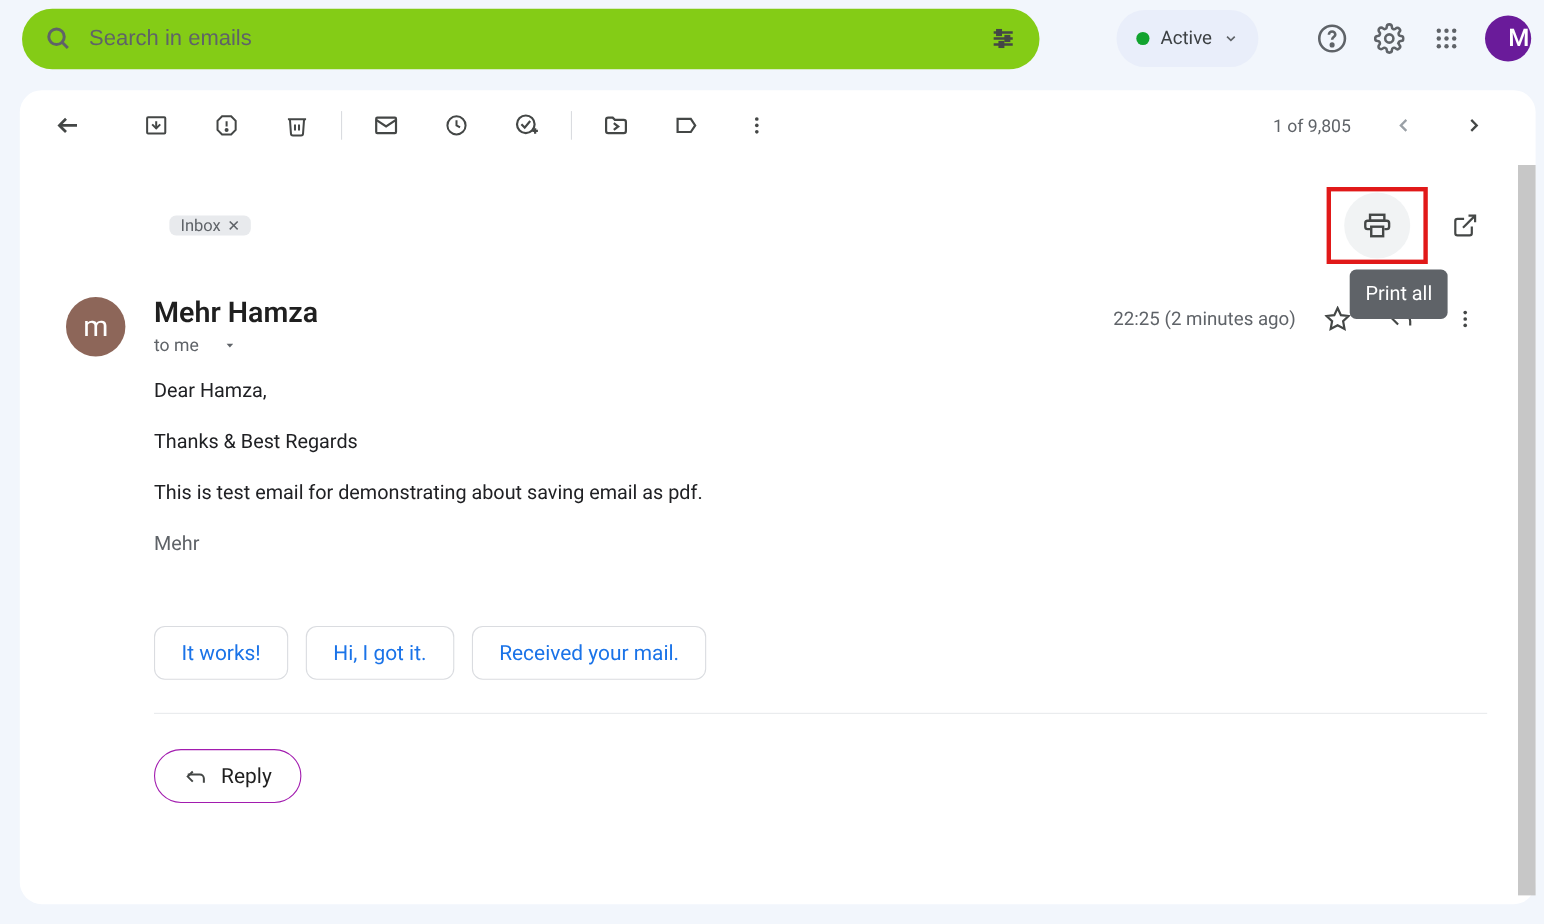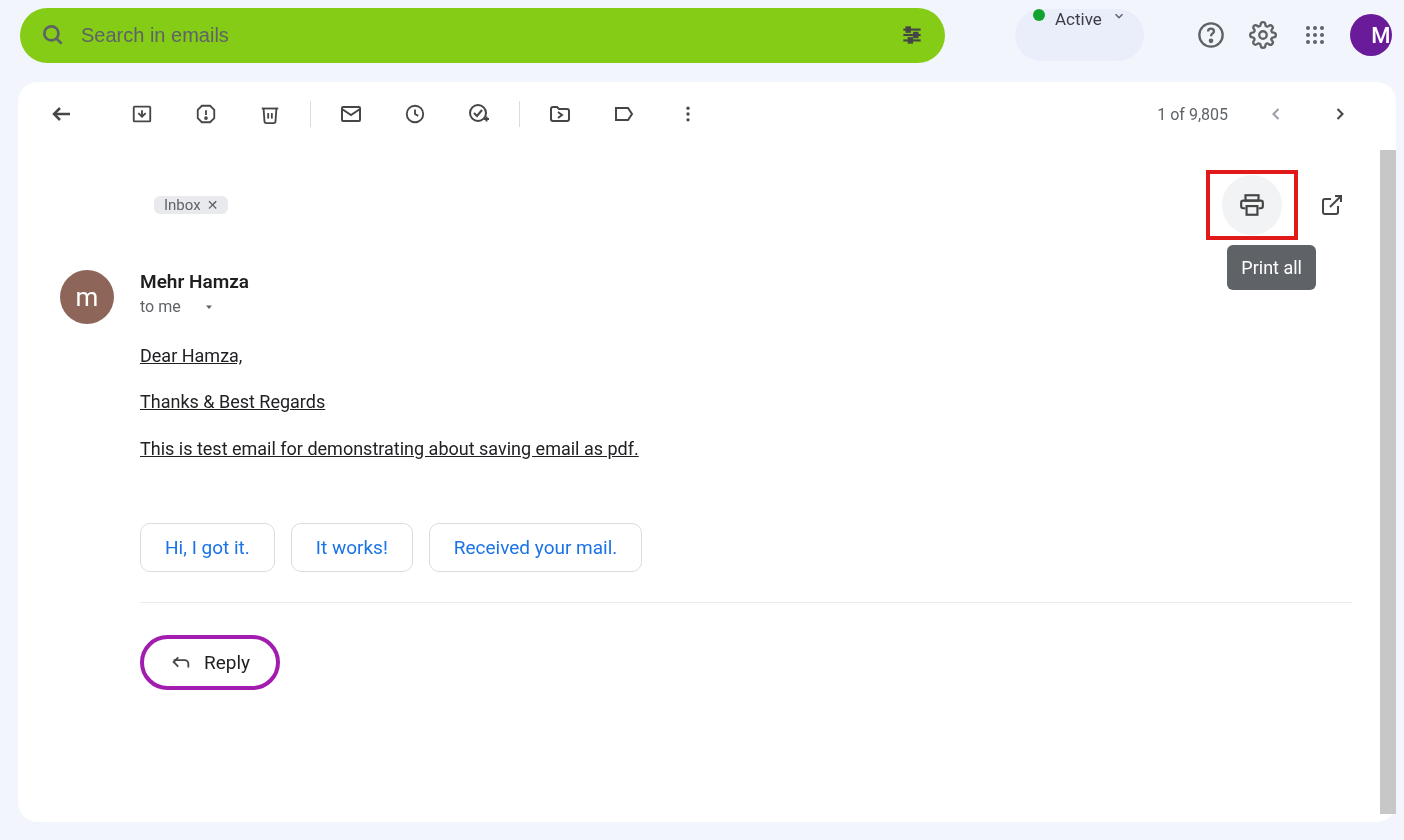--- a/index.html
+++ b/index.html
@@ -36,20 +36,21 @@
     outline: none;
     color: #5f6368;
   }
   .search-input::placeholder { color: #5f6368; }
   .status-pill {
     background: #e9eefa;
     border-radius: 28px;
     height: 52px;
     padding: 0 18px;
     display: flex;
+    align-items: center;
     gap: 10px;
     margin-left: 52px;
   }
   .status-dot {
     width: 12px; height: 12px; background: #12a32e; border-radius: 50%;
   }
   .status-text { font-size: 17px; color: #3c4043; }
   .icon-btn {
     width: 42px; height: 42px; display: flex; align-items: center; justify-content: center;
     border-radius: 50%; cursor: pointer; color: #5f6368;
@@ -110,41 +111,41 @@
   }
   .sender-row {
     display:flex; padding: 30px 44px 0 42px; align-items:flex-start;
   }
   .avatar-sender {
     width:54px; height:54px; border-radius:50%; background:#8d6659; color:#fff;
     display:flex; align-items:center; justify-content:center; font-size:26px;
     margin-right:26px; flex-shrink:0;
   }
   .sender-info { flex:1; }
-  .sender-name { font-size:19px; font-weight:600; color:#1f1f1f; }
+  .sender-name { font-size:26px; font-weight:600; color:#1f1f1f; }
   .sender-to { font-size:16px; color:#5f6368; display:flex; align-items:center; gap:22px; margin-top:4px;}
   .meta-right { display:flex; align-items:center; gap:18px; color:#5f6368; font-size:17px;}
   .email-body {
-    padding: 20px 28px 0 122px; font-size:18px; color:#202124; line-height:1.35;text-decoration:underline;
+    padding: 20px 28px 0 122px; font-size:18px; color:#202124; line-height:1.35;
   }
   .email-body p { margin-bottom: 22px; }
   .email-body .sig { color:#5f6368; }
   .smart-replies { padding: 40px 44px 0 122px; display:flex; gap:16px; }
   .smart-reply {
     border:1px solid #dadce0; border-radius:10px; padding:12px 24px;
     color:#1a73e8; font-size:19px; cursor:pointer; background:#fff;
   }
   .divider {
     height:1px; background:#e8eaed; margin: 30px 44px 0 122px;
   }
   .reply-row {
     padding: 32px 44px 0 122px; display:flex; gap:18px;
   }
   .pill-btn {
-    border:4px solid #a21caf; border-radius:28px; padding:12px 26px;
+    border:1px solid #a21caf; border-radius:28px; padding:12px 26px;
     font-size:19px; color:#1f1f1f; display:flex; align-items:center; gap:12px;
     cursor:pointer; background:#fff;
   }
   .scrollbar {
     position:absolute; right:0; top:68px; bottom:8px; width:16px;
     background:#c7c7c7; border-radius:0;
   }
   svg { display:block; }
 </style>
 </head>
@@ -337,31 +338,53 @@
       <div class="sender-name">Mehr Hamza</div>
       <div class="sender-to">
         <span>to me</span>
         <span>
           <svg width="12" height="12" viewBox="0 0 24 24" fill="#5f6368">
               <polygon points="6 9 18 9 12 16"></polygon>
             </svg>
         </span>
       </div>
     </div>
+    <div class="meta-right">
+      <span>22:25 (2 minutes ago)</span>
+      <span class="tool-icon" style="margin:0;">
+        <svg width="24" height="24" viewBox="0 0 24 24" fill="none" stroke="#444746" stroke-width="2">
+            <polygon points="12 2 15 8.5 22 9.3 17 14 18.3 21 12 17.7 5.7 21 7 14 2 9.3 9 8.5"></polygon>
+          </svg>
+      </span>
+      <span class="tool-icon" style="margin:0;">
+        <svg width="24" height="24" viewBox="0 0 24 24" fill="none" stroke="#444746" stroke-width="2">
+            <polyline points="9 17 4 12 9 7"></polyline>
+            <path d="M20 18v-4a4 4 0 0 0-4-4H4"></path>
+          </svg>
+      </span>
+      <span class="tool-icon" style="margin:0;">
+        <svg width="20" height="20" viewBox="0 0 24 24" fill="#444746">
+            <circle cx="12" cy="5" r="2"></circle>
+            <circle cx="12" cy="12" r="2"></circle>
+            <circle cx="12" cy="19" r="2"></circle>
+          </svg>
+      </span>
+    </div>
   </div>
 
   <div class="email-body">
     <p>Dear Hamza,</p>
     <p>Thanks &amp; Best Regards</p>
     <p>This is test email for demonstrating about saving email as pdf.</p>
+    <p class="sig">Mehr</p>
   </div>
 
   <div class="smart-replies">
+    <div class="smart-reply">It works!</div>
     <div class="smart-reply">Hi, I got it.</div>
-    <div class="smart-reply">It works!</div>
     <div class="smart-reply">Received your mail.</div>
   </div>
 
   <div class="divider"></div>
 
   <div class="reply-row">
     <div class="pill-btn">
       <span>
         <svg width="22" height="22" viewBox="0 0 24 24" fill="none" stroke="#444746" stroke-width="2">
             <polyline points="9 17 4 12 9 7"></polyline>

